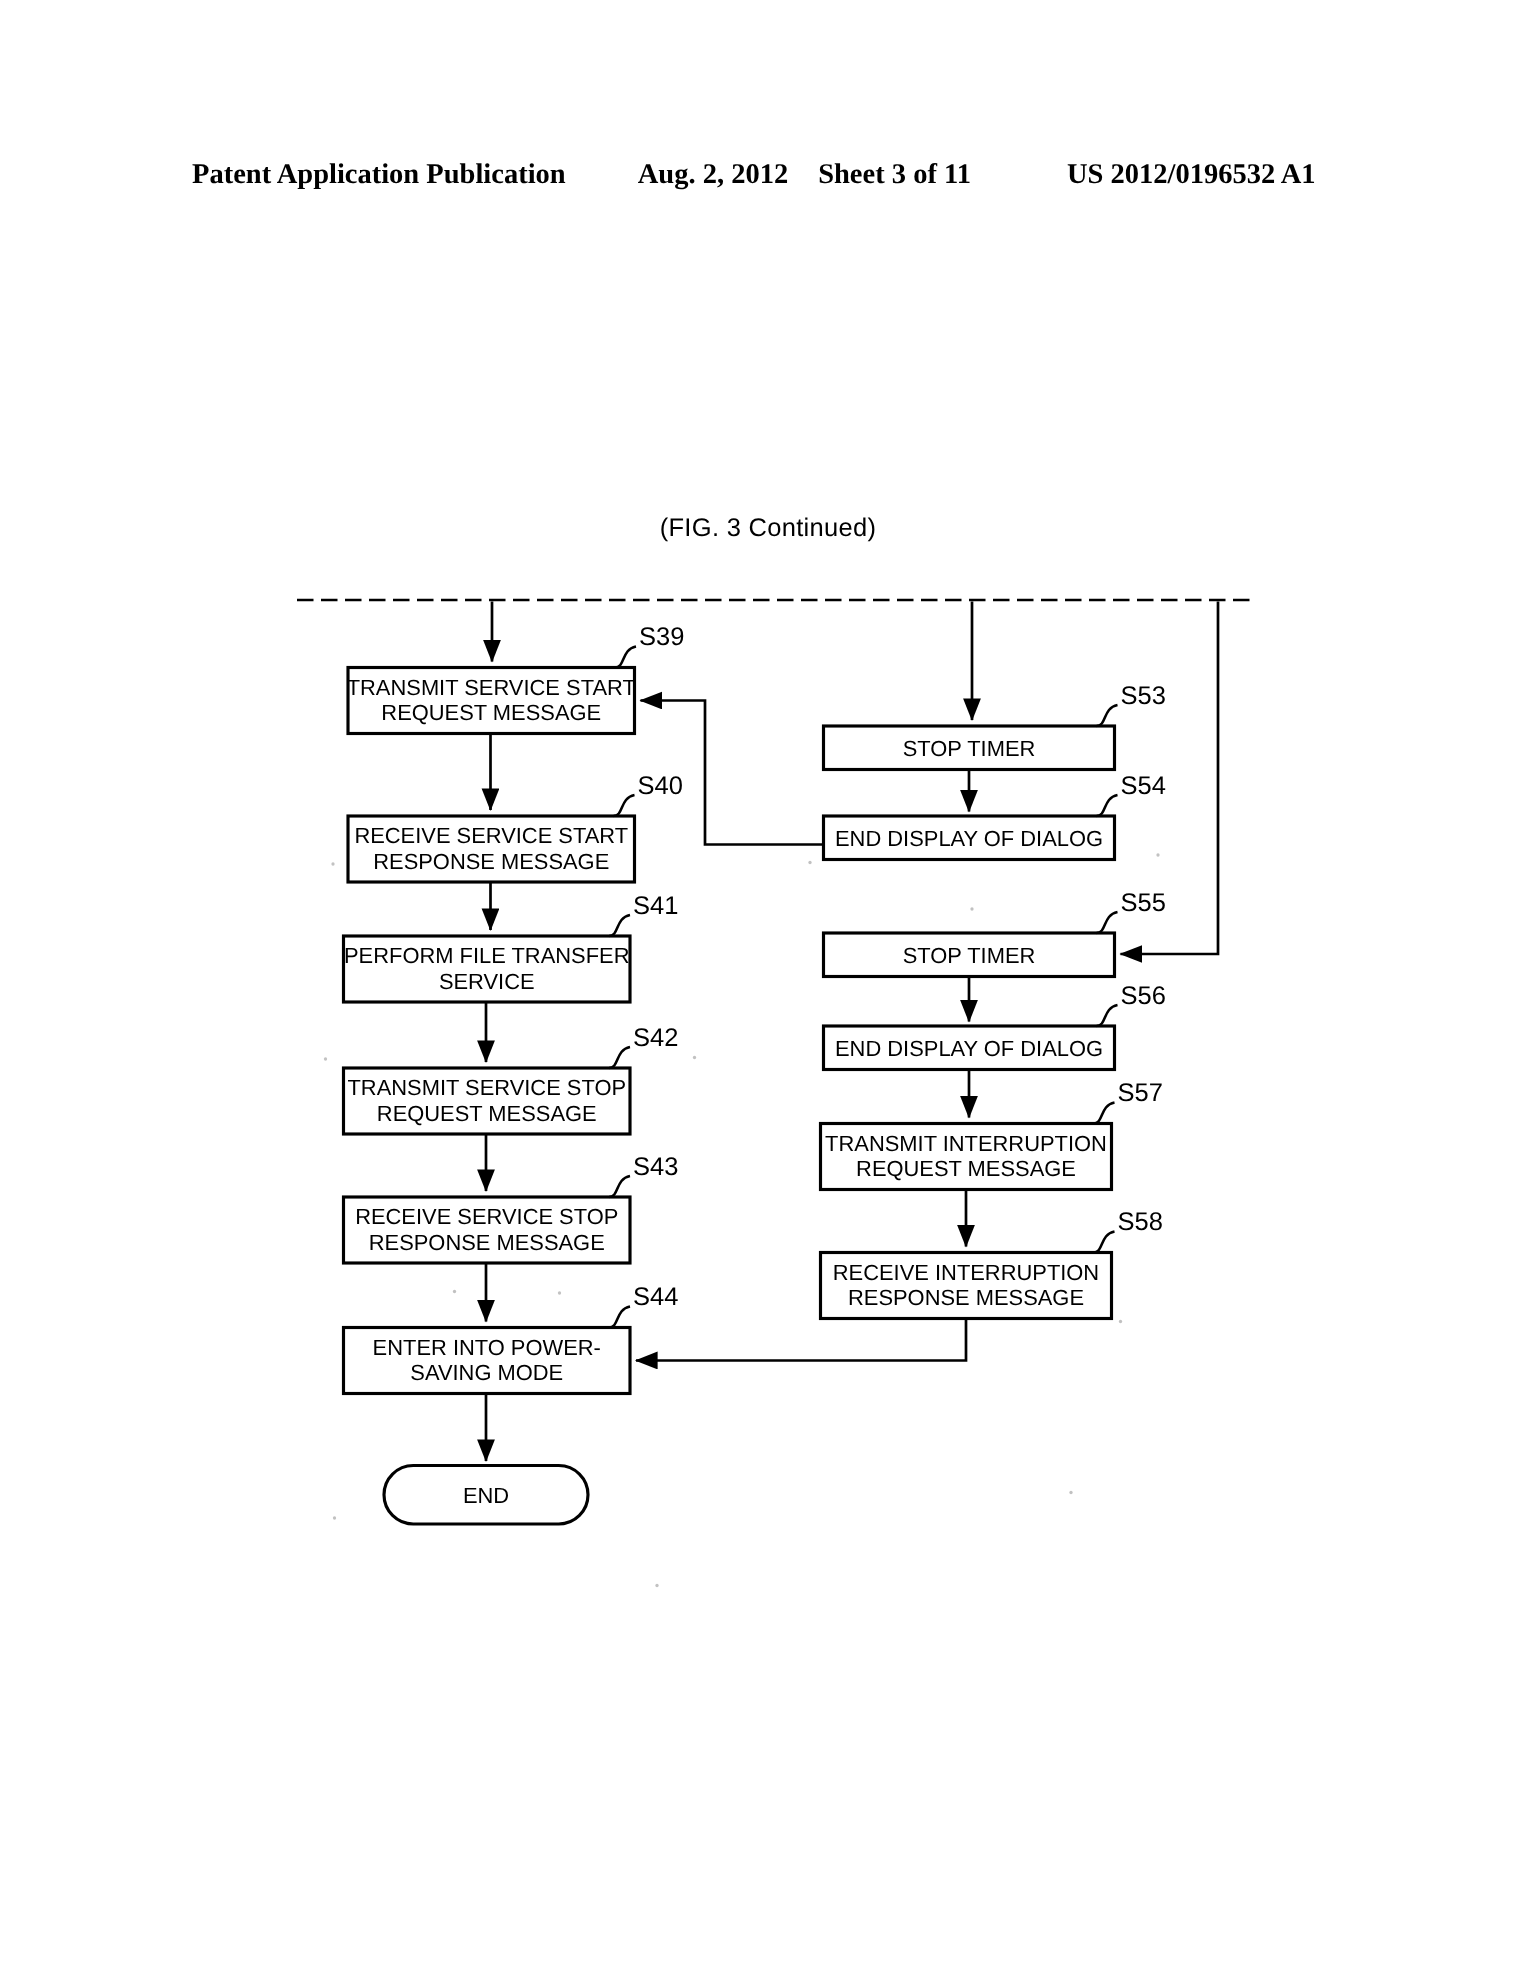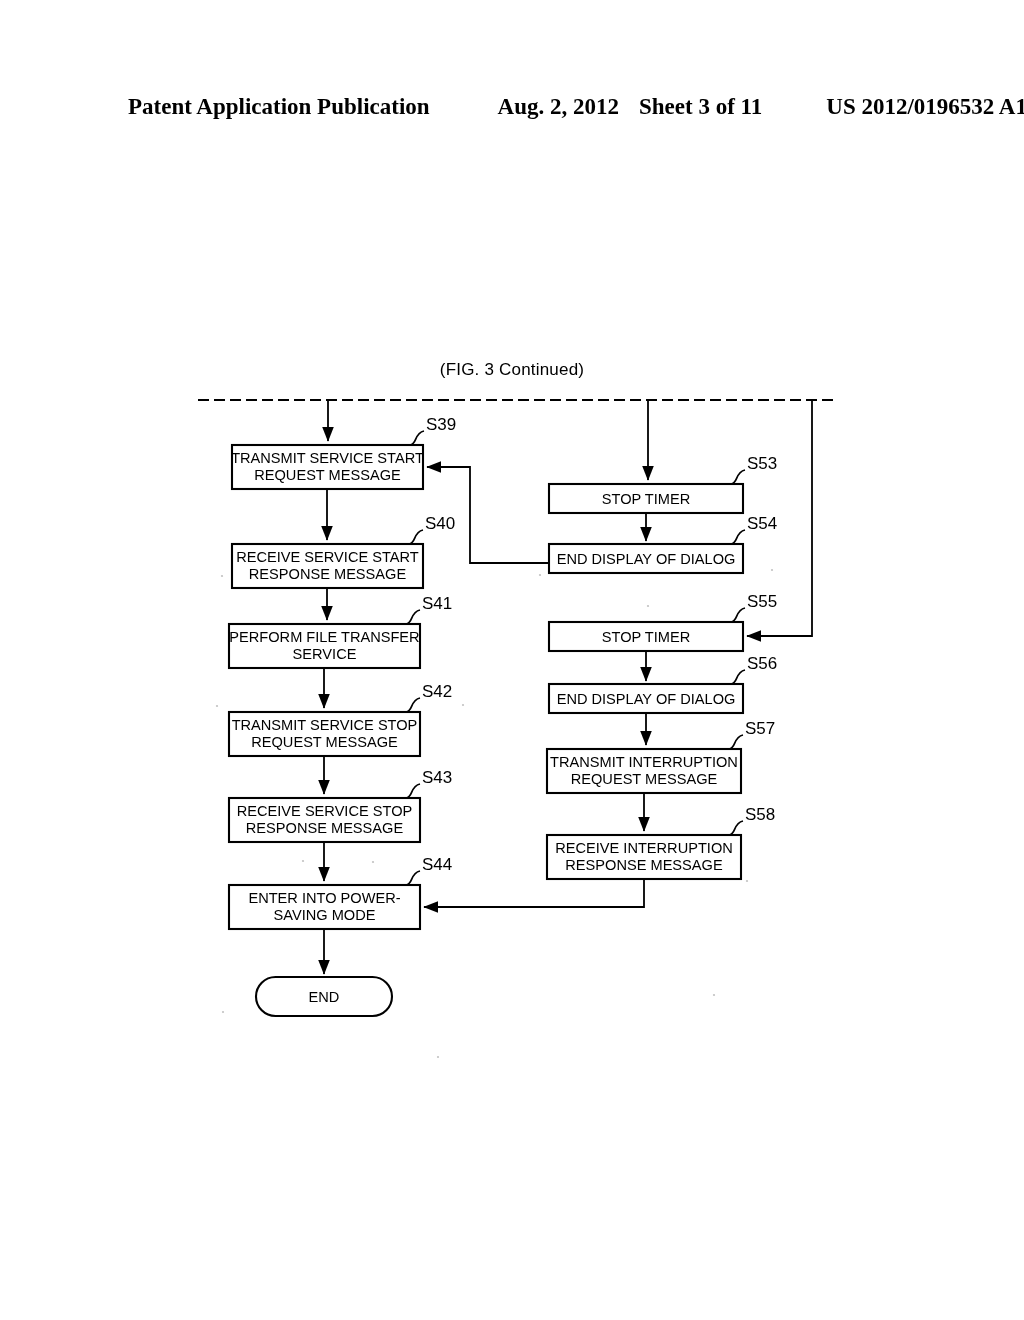--- a/index.html
+++ b/index.html
@@ -16,46 +16,47 @@
     overflow: hidden;
   }
   #page {
     position: absolute;
     inset: 0;
     background: #ffffff;
   }
   
   .pat-header {
     position: absolute;
-    top: 94px;
+    top: 82px;
     left: 128px;
     width: 768px;
     height: 28px;
     display: flex;
     align-items: baseline;
     font-family: "Liberation Serif", serif;
     font-weight: bold;
-    font-size: 23px;
+    font-size: 19px;
     letter-spacing: 0px;
     white-space: nowrap;
   }
   .pat-header .h-pub { }
   .pat-header .h-date {
-    margin-left: 68px;
+    margin-left: 48px;
   }
   .pat-header .h-sheet {
     margin-left: 20px;
+    margin-top: 24px;
   }
   .pat-header .h-num {
     margin-left: 64px;
   }
   
   .fig-title {
     position: absolute;
-    top: 360px;
+    top: 342px;
     left: 0;
     width: 1024px;
     text-align: center;
     font-size: 17px;
     letter-spacing: 0.2px;
   }
   
   #flow {
     position: absolute;
     top: 0;

